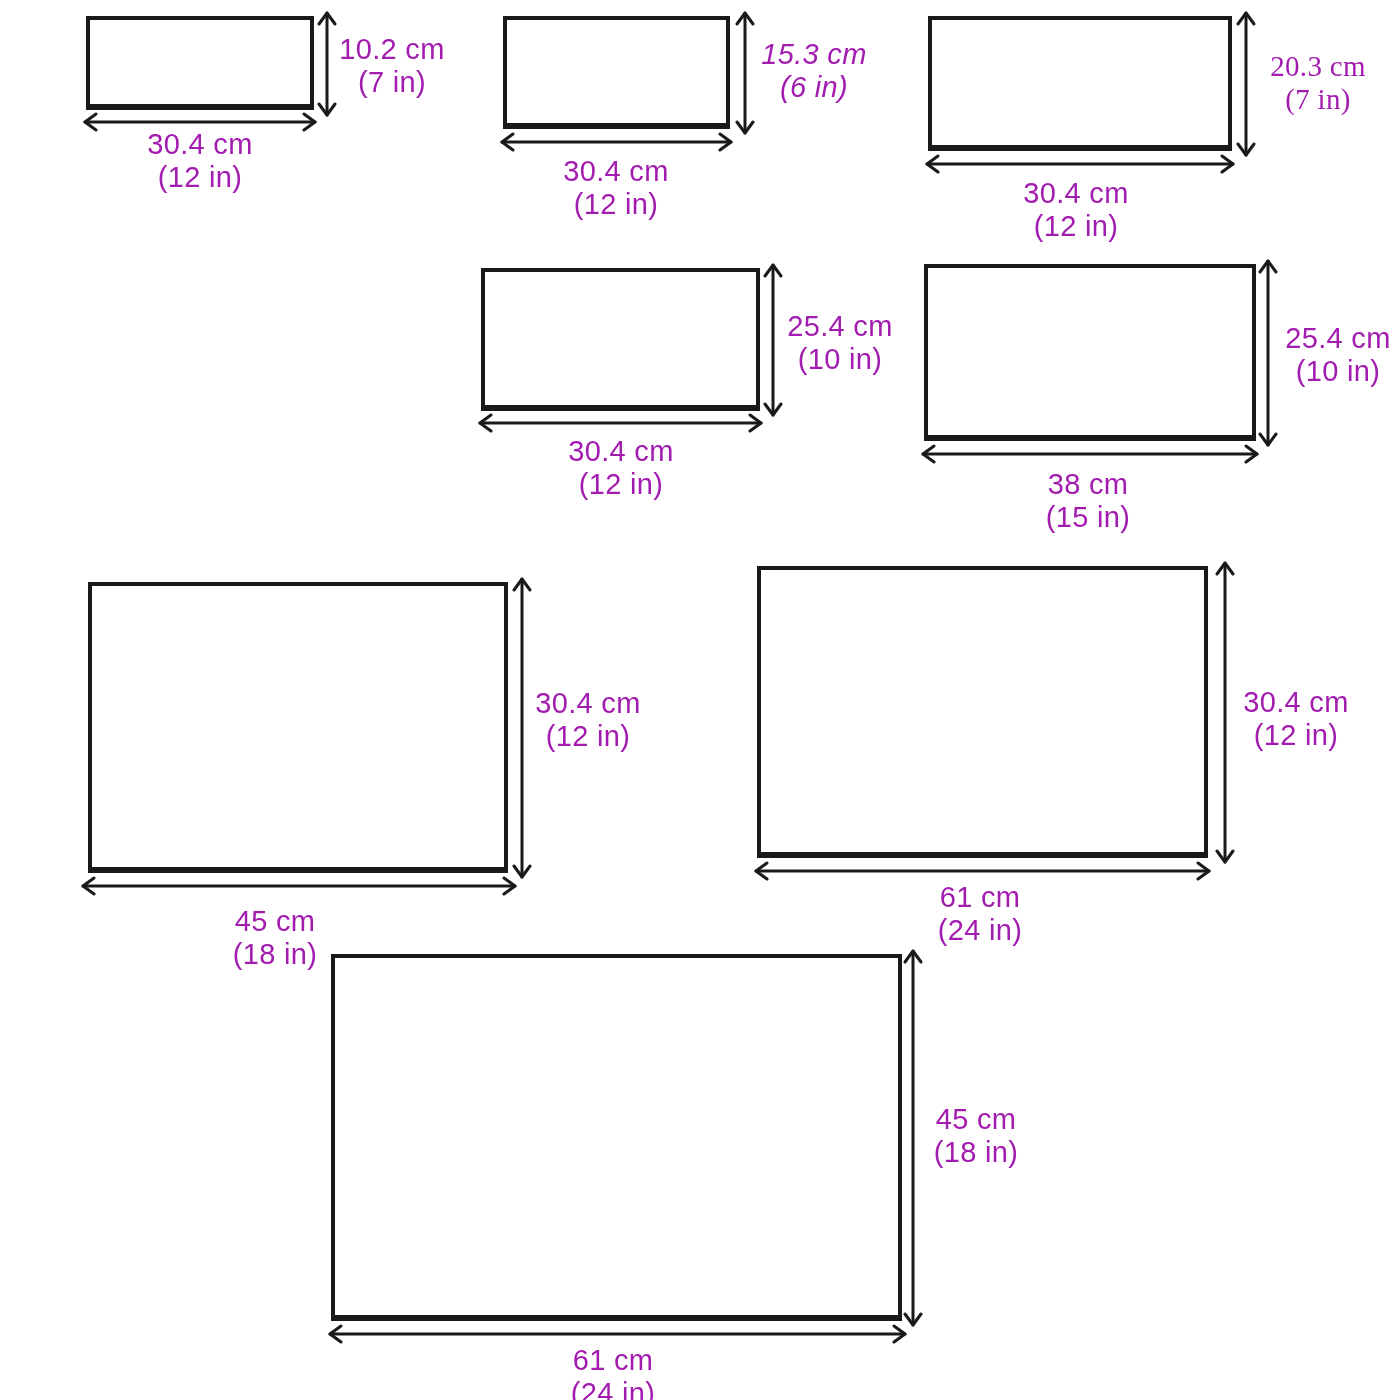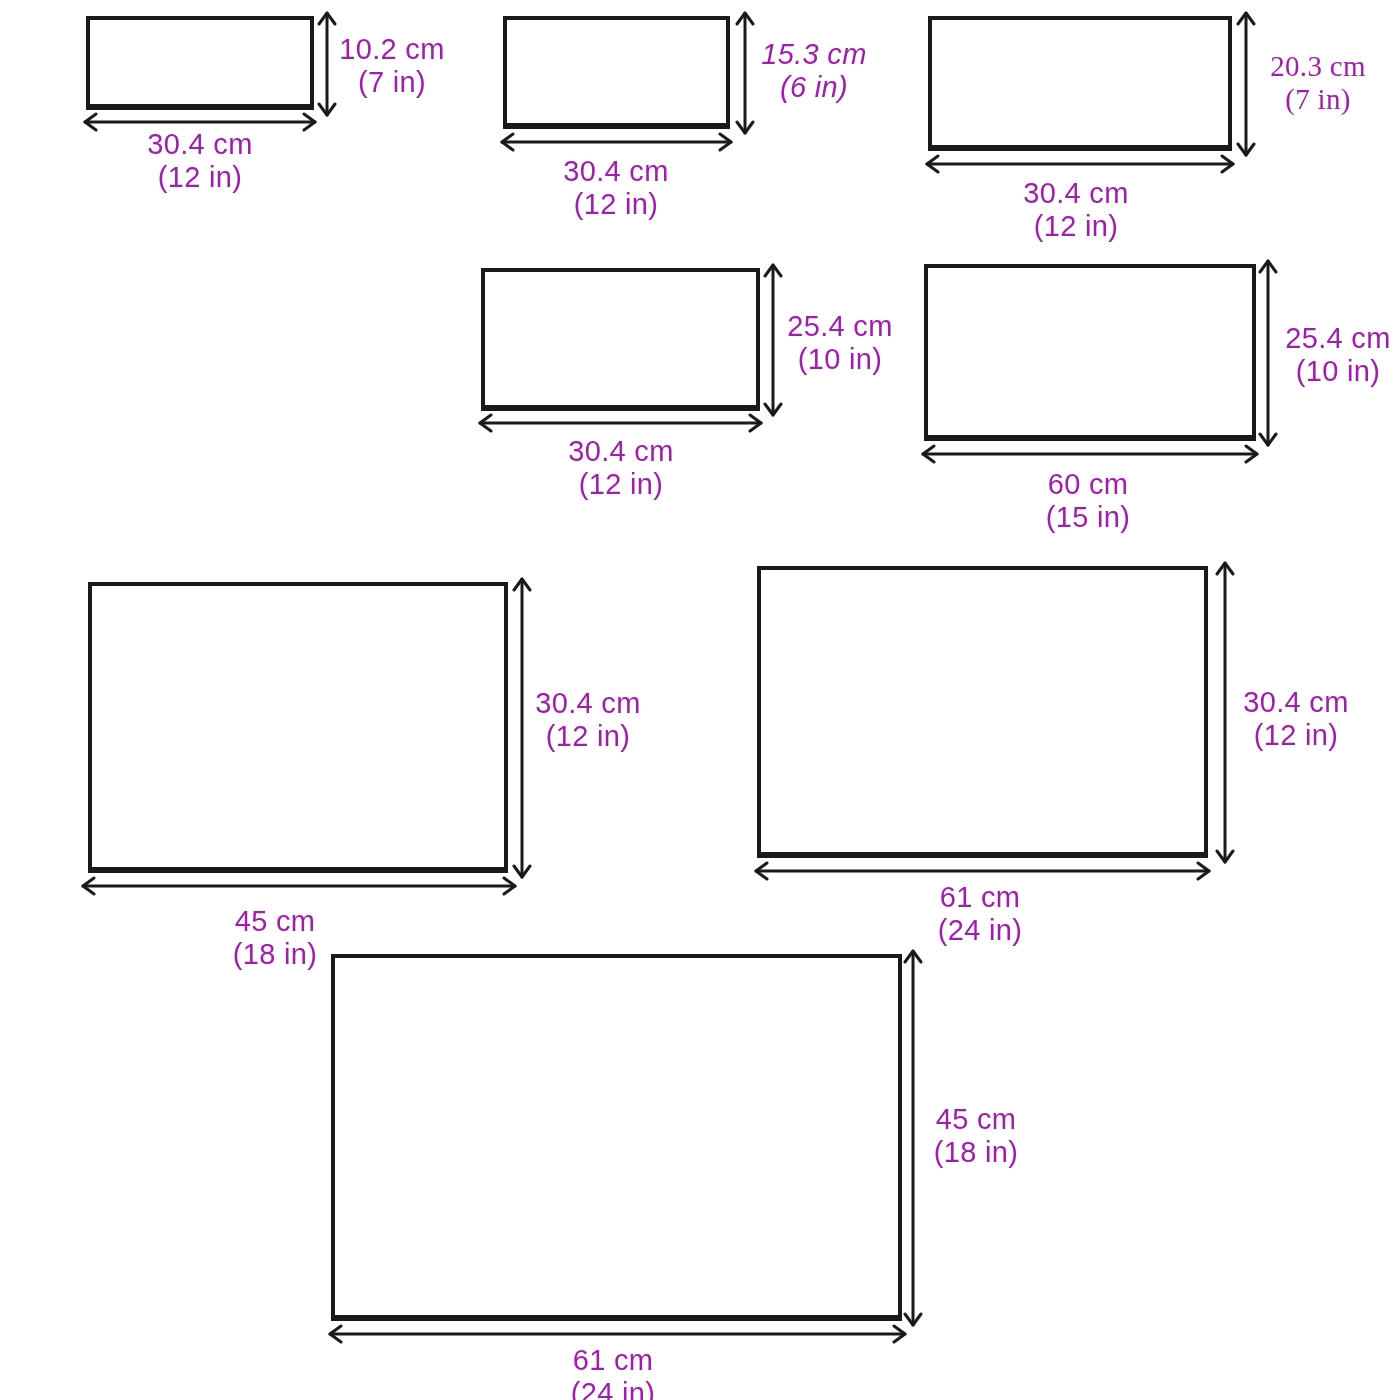--- a/index.html
+++ b/index.html
@@ -141,21 +141,21 @@
       <div>(10 in)</div>
     </div>
     <div class="dim-arrow" style="left:892px;top:444px;width:340px;height:20px;">
         <svg width="340" height="20" viewBox="0 0 340 20" style="display:block" fill="none" stroke="#1a1a1a" stroke-width="3" stroke-linecap="round" stroke-linejoin="round">
           <line x1="3" y1="10" x2="337" y2="10"></line>
           <polyline points="14,2 3,10 14,18"></polyline>
           <polyline points="326,2 337,10 326,18"></polyline>
         </svg>
       </div>
     <div class="dim-label" style="left:1060px;top:468px;">
-      <div>60 cm</div>
+      <div>38 cm</div>
       <div>(15 in)</div>
     </div>
   </div>
 
   <div>
     <div class="rect" style="left:60px;top:582px;width:420px;height:291px;"></div>
     <div class="dim-arrow" style="left:484px;top:576px;width:20px;height:304px;">
         <svg width="20" height="304" viewBox="0 0 20 304" style="display:block" fill="none" stroke="#1a1a1a" stroke-width="3" stroke-linecap="round" stroke-linejoin="round">
           <line x1="10" y1="3" x2="10" y2="301"></line>
           <polyline points="2,14 10,3 18,14"></polyline>

